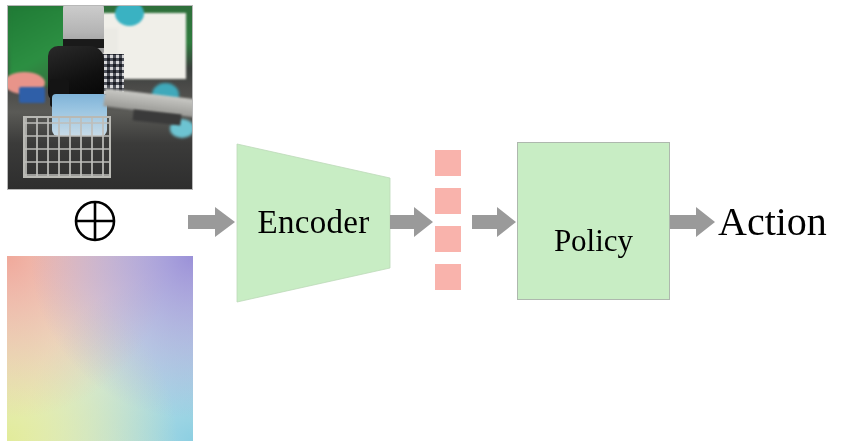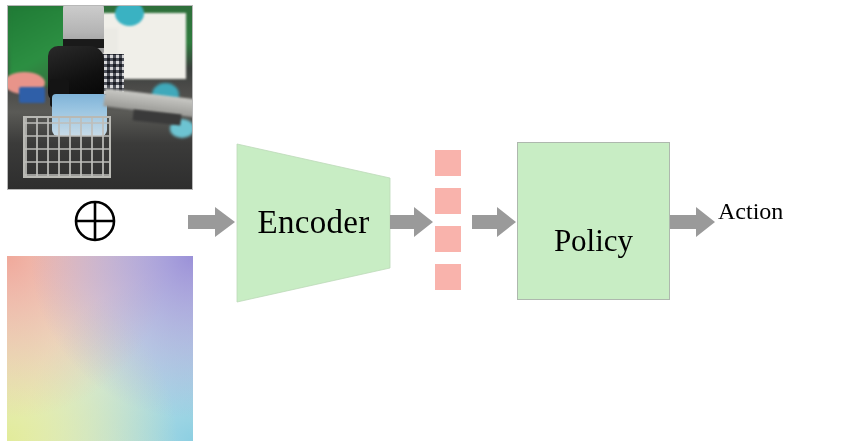--- a/index.html
+++ b/index.html
@@ -245,21 +245,21 @@
     font-size: 31px;
     color: #000000;
     margin-top: 41px;
   }
 
   
   .action-label {
     position: absolute;
     left: 718px;
     top: 198px;
-    font-size: 24px;
+    font-size: 40px;
     color: #000000;
     white-space: nowrap;
   }
 </style>
 </head>
 <body>
 
 <div class="stage">
 
   <div class="photo-frame">

